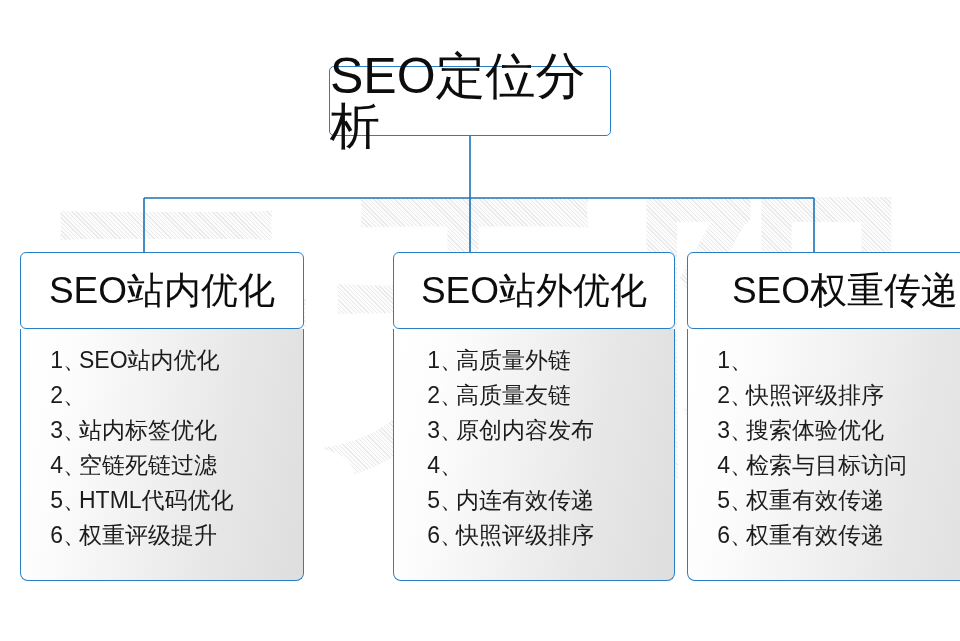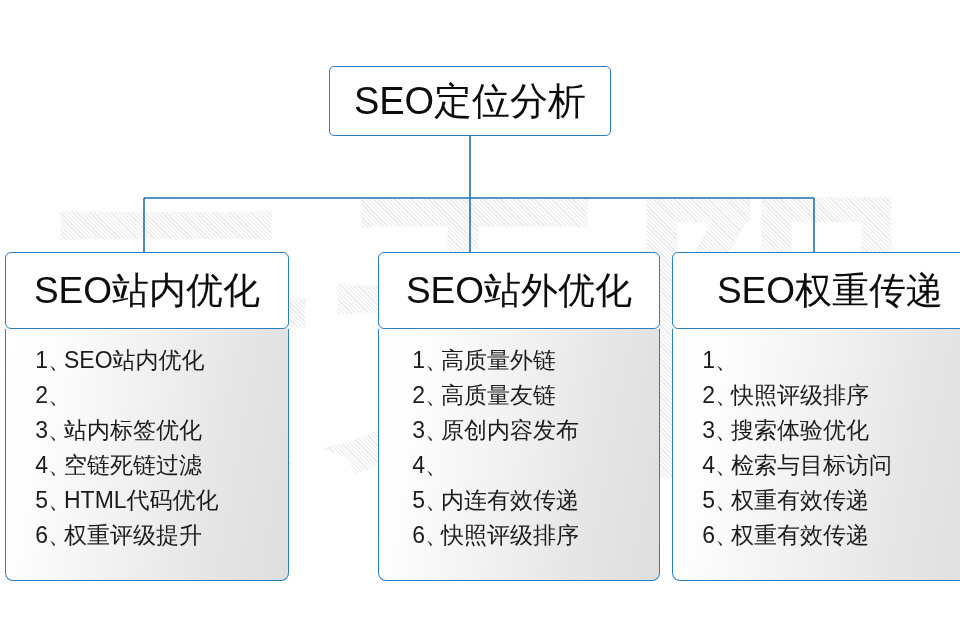--- a/index.html
+++ b/index.html
@@ -81,30 +81,31 @@
     justify-content: center;
   }
 
   #root-box {
     left: 329px;
     top: 66px;
     width: 282px;
     height: 70px;
   }
   #root-box .node-title {
-    font-size: 38px;
+    font-size: 50px;
     line-height: 1;
     font-weight: 400;
     letter-spacing: 0px;
     color: #0d0d0d;
   }
 
   .branch {
     position: absolute;
     z-index: 2;
+    margin-left: 15px;
   }
   #branch-0 { left: 5px;   top: 252px; width: 284px; }
   #branch-1 { left: 330px; top: 252px; width: 282px; padding-left: 48px; }
   #branch-2 { left: 672px; top: 252px; width: 316px; }
 
   .branch-header {
     box-sizing: border-box;
     border: 1.5px solid #2a7ec4;
     background: #ffffff;
     border-radius: 6px;

